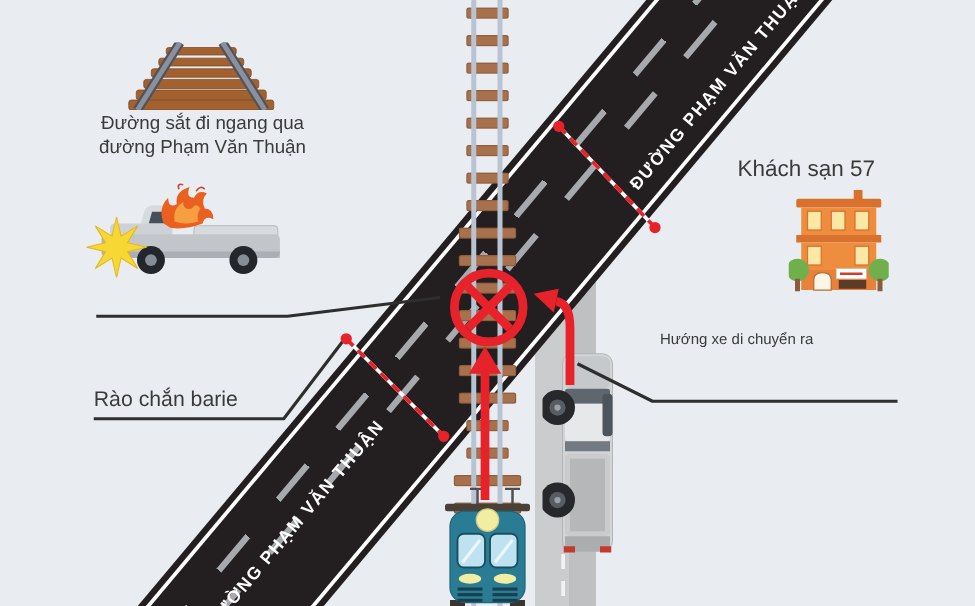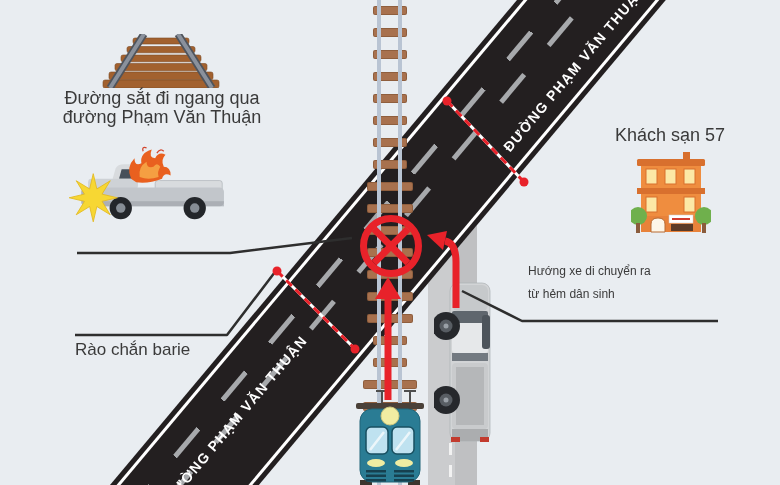--- a/index.html
+++ b/index.html
@@ -61,25 +61,25 @@
   
   .overlay{position:absolute;left:0;top:0;z-index:6;pointer-events:none;}
   
   .icon{position:absolute;pointer-events:none;}
   #icon-rail{left:100px;top:34px;z-index:4;}
   #icon-crash{left:64px;top:146px;z-index:4;}
   #icon-hotel{left:631px;top:152px;z-index:4;}
   #icon-train{left:348px;top:390px;z-index:5;}
   #icon-truck{left:434px;top:279px;z-index:4;}
   
-  .caption{position:absolute;line-height:19px;font-size:18px;color:#3a3a3a;z-index:7;}
+  .caption{position:absolute;line-height:19px;font-size:15px;color:#3a3a3a;z-index:7;}
   .cap-rail{left:42px;top:89px;width:240px;text-align:center;}
   .cap-accident{left:48px;top:229px;width:200px;text-align:center;}
-  .cap-barrier{left:75px;top:310px;font-size:17px;margin-top:30px;}
-  .cap-hotel{left:590px;top:126px;width:160px;text-align:center;font-size:18px;}
+  .cap-barrier{left:75px;top:310px;font-size:17px;}
+  .cap-hotel{left:590px;top:126px;width:160px;text-align:left;font-size:18px;}
   .cap-direction{left:528px;top:260px;width:210px;font-size:12px;line-height:23px;}
 </style>
 </head>
 <body>
 
 <div class="canvas">
 
   <div class="alley">
     <div class="centerline"></div>
   </div>
@@ -267,16 +267,15 @@
   </svg>
 
   <div class="caption cap-rail">
     <div>Đường sắt đi ngang qua</div>
     <div>đường Phạm Văn Thuận</div>
   </div>
   <div class="caption cap-barrier">Rào chắn barie</div>
   <div class="caption cap-hotel">Khách sạn 57</div>
   <div class="caption cap-direction">
     <div>Hướng xe di chuyển ra</div>
-    <div>từ hẻm dân sinh</div>
   </div>
 
 </div>
 
 </body></html>

